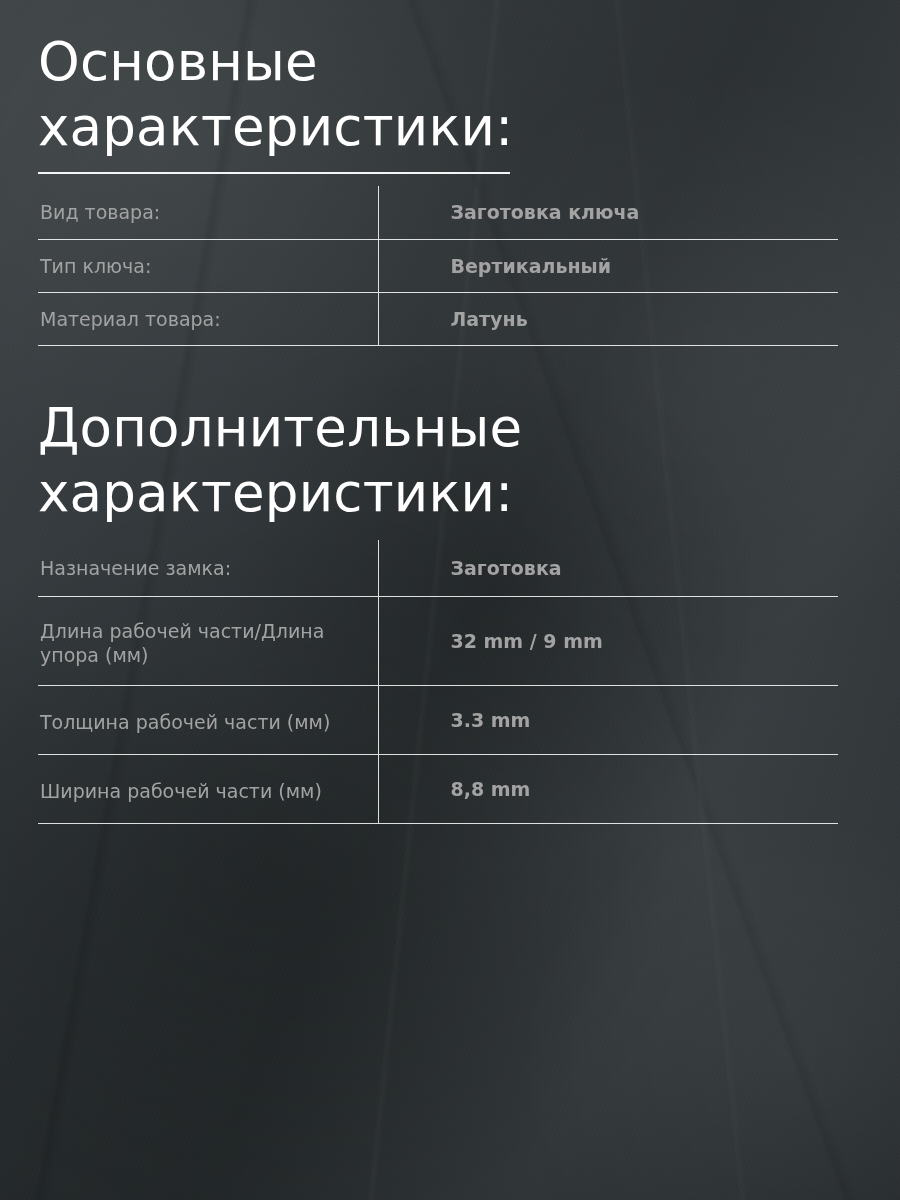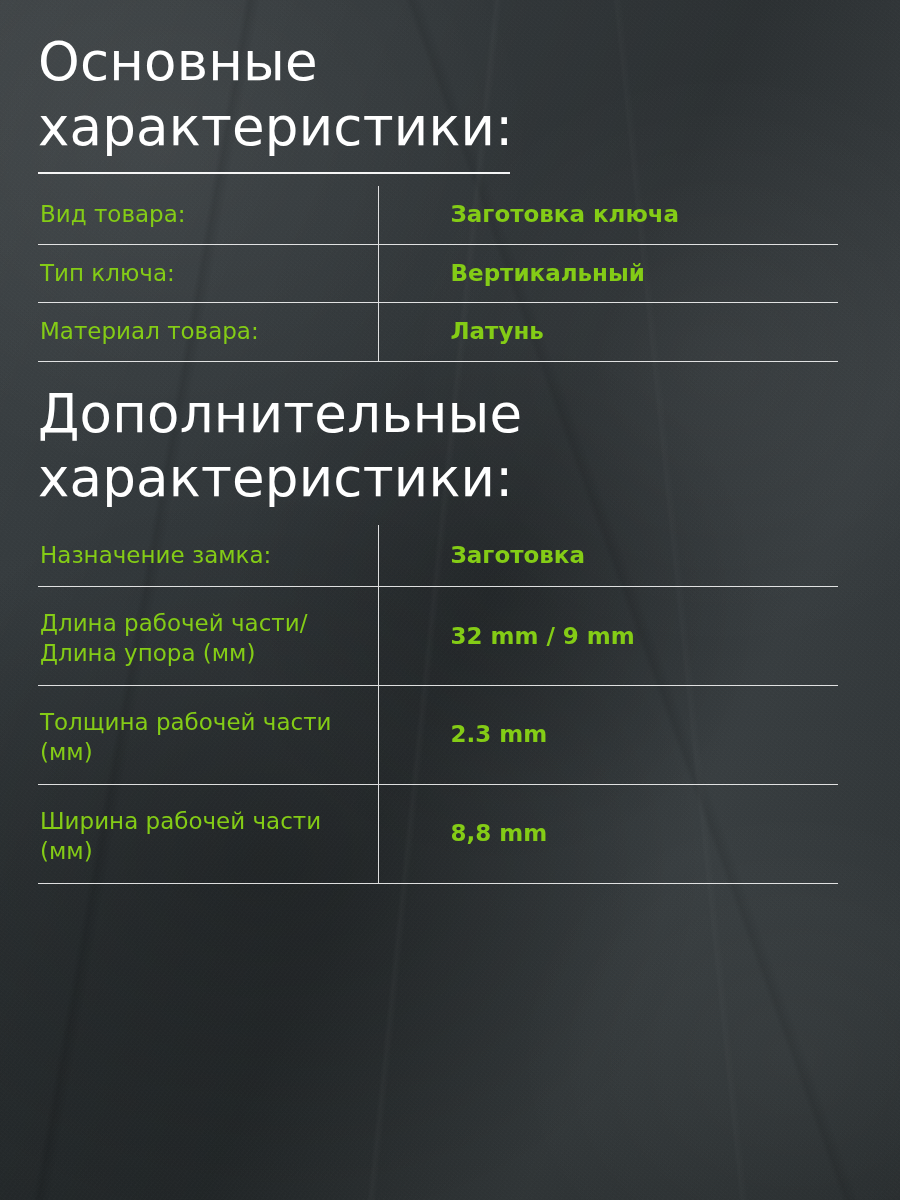--- a/index.html
+++ b/index.html
@@ -74,39 +74,39 @@
 
   .title-rule {
     height: 2px;
     background: #ffffff;
     opacity: 0.95;
     margin-top: 13px;
     width: 472px;
   }
 
   .section-one { margin-top: 2px; }
-  .section-two { margin-top: 20px; }
+  .section-two { margin-top: 50px; }
 
   
   .spec-table {
     width: 800px;
     margin-top: 0;
     border-collapse: collapse;
     table-layout: fixed;
   }
 
   .spec-table tr {
     border-bottom: 1px solid rgba(255,255,255,0.85);
   }
 
   .spec-table td {
     vertical-align: middle;
-    font-size: 23px;
+    font-size: 19px;
     line-height: 1.28;
-    color: #84cc16;
+    color: #a3a3a3;
     font-weight: 400;
   }
 
   .spec-table td.key {
     width: 340px;
     padding: 17px 18px 17px 2px;
     border-right: 1px solid rgba(255,255,255,0.85);
   }
 
   .spec-table td.val {
@@ -167,21 +167,21 @@
         <tr>
           <td class="key">Назначение замка:</td>
           <td class="val">Заготовка</td>
         </tr>
         <tr>
           <td class="key">Длина рабочей части/Длина упора (мм)</td>
           <td class="val">32 mm / 9 mm</td>
         </tr>
         <tr>
           <td class="key">Толщина рабочей части (мм)</td>
-          <td class="val">2.3 mm</td>
+          <td class="val">3.3 mm</td>
         </tr>
         <tr>
           <td class="key">Ширина рабочей части (мм)</td>
           <td class="val">8,8 mm</td>
         </tr>
       </tbody>
     </table>
   </div>
 
 </div>

